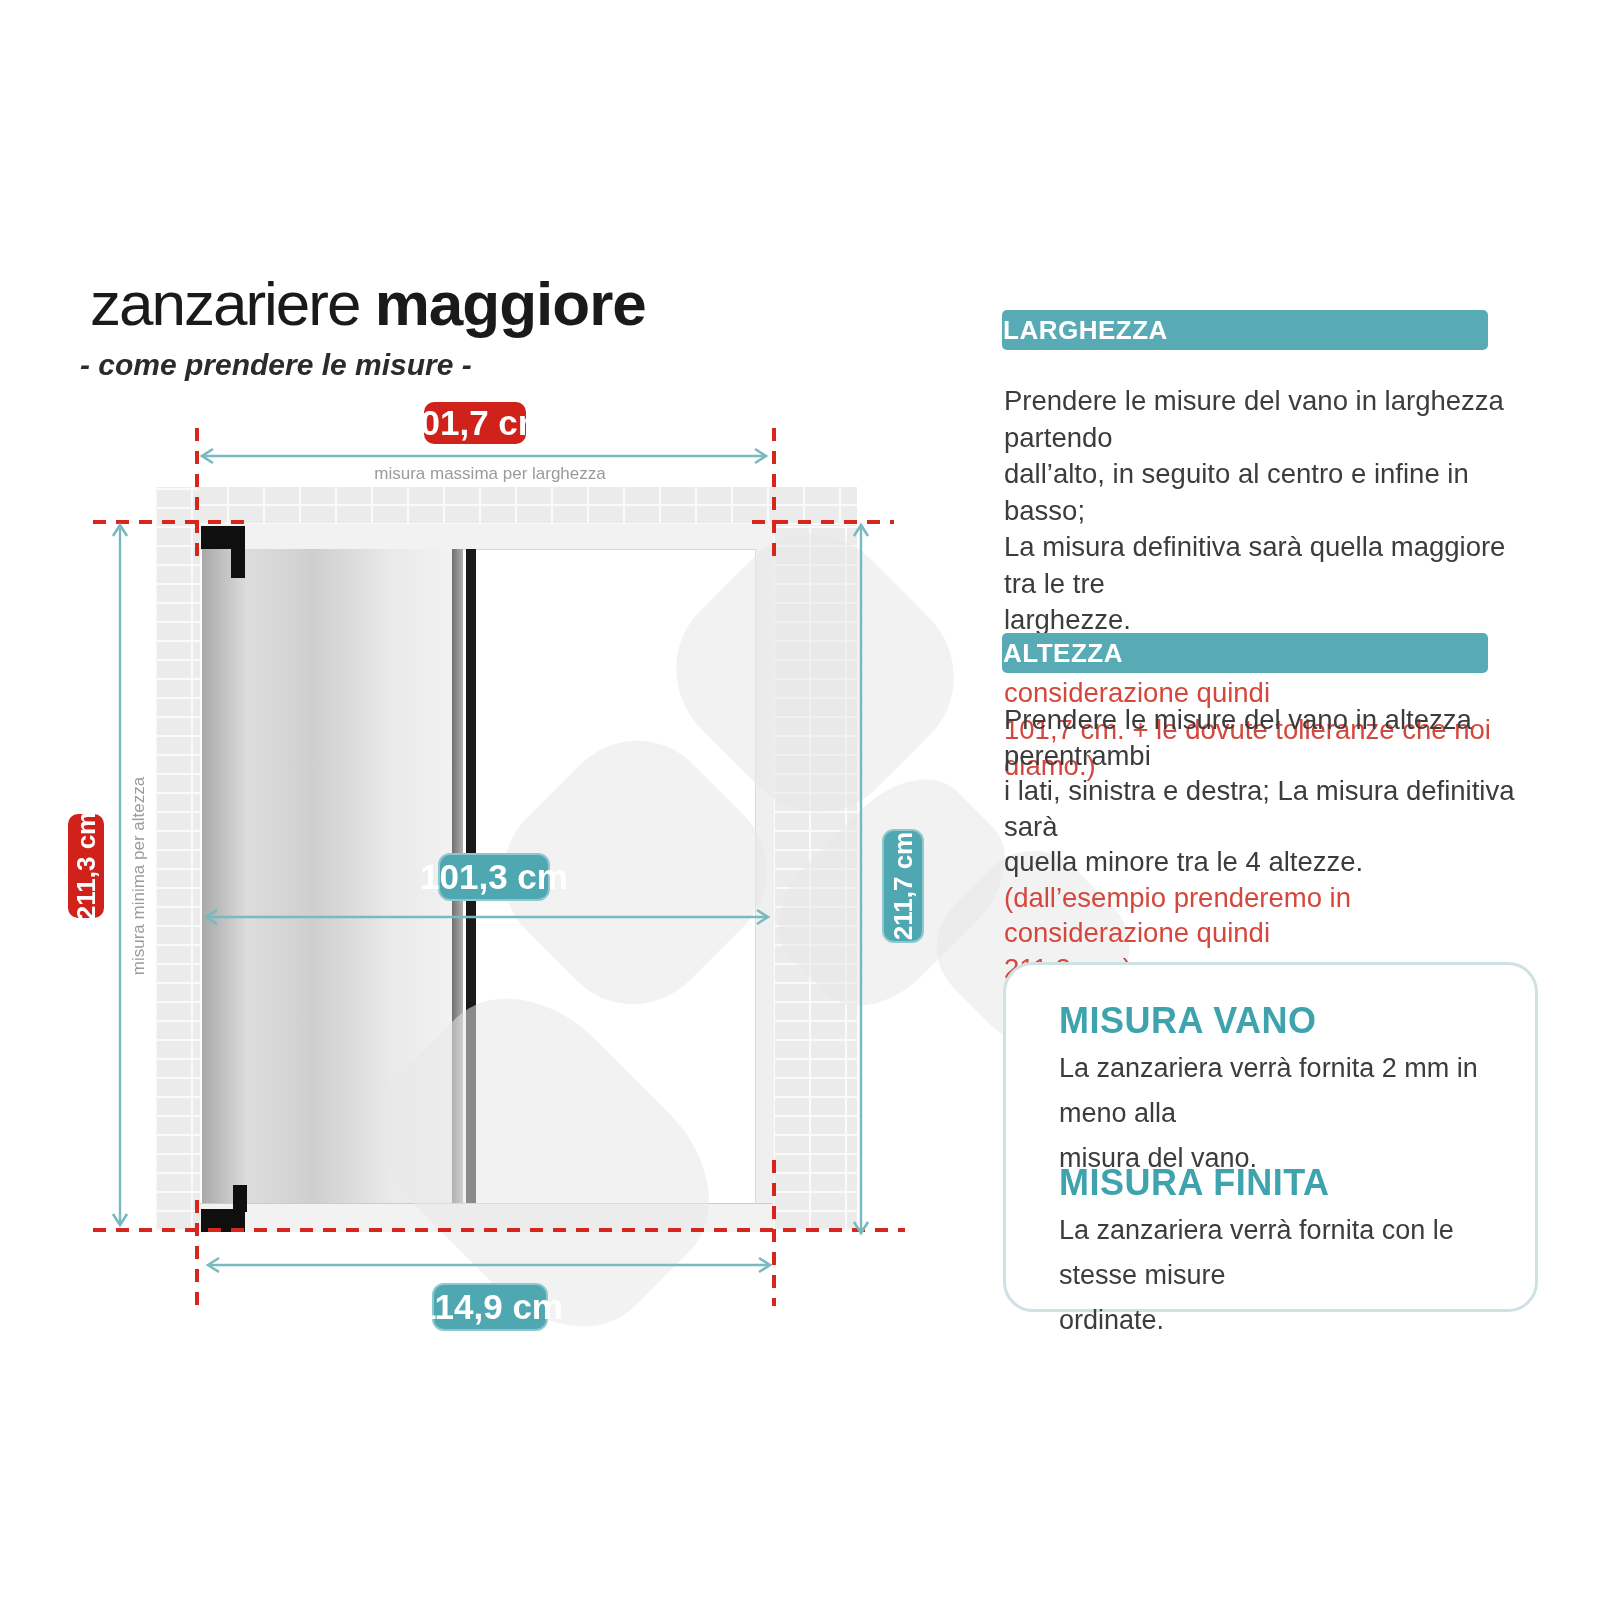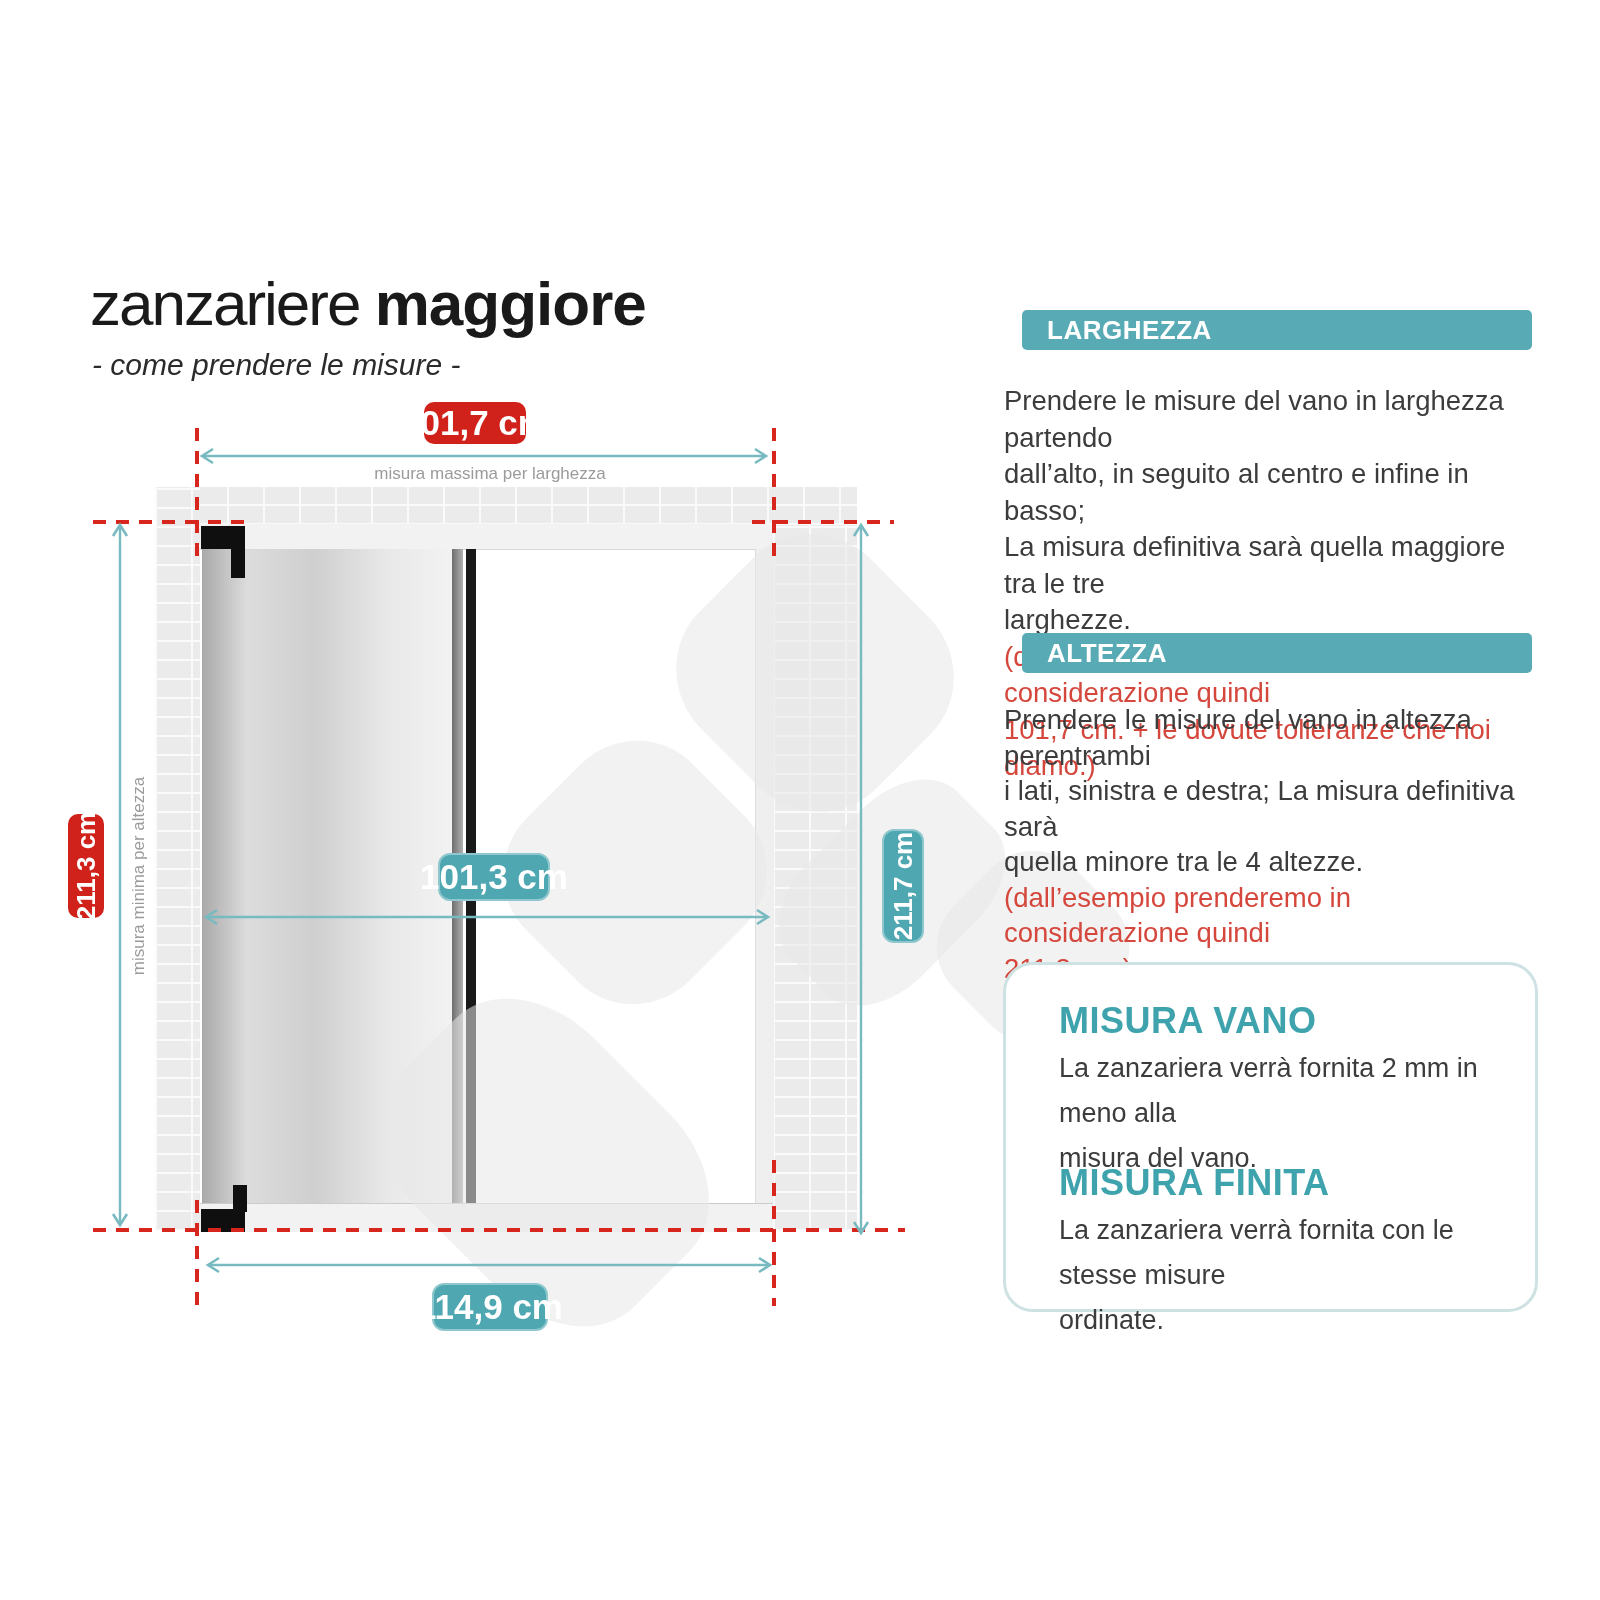--- a/index.html
+++ b/index.html
@@ -34,37 +34,37 @@
   .dash-v{width:4px;background:repeating-linear-gradient(180deg,var(--red) 0 13px,transparent 13px 23px);z-index:3;}
   .arrow{z-index:3;}
   .badge{display:flex;align-items:center;justify-content:center;color:#fff;font-weight:700;
          font-size:35px;border-radius:10px;z-index:4;white-space:nowrap;}
   .badge.red{background:var(--red-badge);}
   .badge.teal{background:var(--teal-badge);border:2px solid #8ec7cd;border-radius:12px;}
   .rot{transform:rotate(-90deg);}
   .mlabel{font-size:17px;color:var(--muted);z-index:3;white-space:nowrap;}
   
   .bar{background:var(--teal);border-radius:5px;color:#fff;font-weight:700;font-size:26px;
-       display:flex;align-items:center;padding-left:25px;letter-spacing:.5px;z-index:3;margin-left:20px;}
+       display:flex;align-items:center;padding-left:1px;letter-spacing:.5px;z-index:3;}
   .ptext{font-size:27.5px;color:var(--body);line-height:36.5px;z-index:3;}
   .ptext.alt{line-height:35.5px;}
   .ptext .red-note{color:var(--red-text);}
   .infobox{background:#fff;border:3px solid #cfe2e3;border-radius:30px;z-index:3;}
   .boxtitle{font-size:36px;font-weight:700;color:#3fa3ad;letter-spacing:.5px;z-index:4;}
   .boxtext{font-size:27px;color:var(--body);line-height:45px;z-index:4;}
 </style>
 </head>
 <body>
 
 <div id="stage">
 
   <div class="abs title" style="left:90px;top:268px;">
     <span class="t-reg">zanzariere</span><span> </span><span class="t-bold">maggiore</span>
   </div>
-  <div class="abs subtitle" style="left:92px;top:348px;">- come prendere le misure -</div>
+  <div class="abs subtitle" style="left:80px;top:348px;font-weight:bold;">- come prendere le misure -</div>
 
   <div class="abs brick" style="left:155px;top:487px;width:702px;height:38px;"></div>
   <div class="abs brick" style="left:155px;top:487px;width:45px;height:744px;"></div>
   <div class="abs brick" style="left:773px;top:525px;width:84px;height:706px;"></div>
 
   <div class="abs framebar" style="left:200px;top:524px;width:573px;height:25px;border-bottom:1px solid #d8d8d8;"></div>
   <div class="abs jamb" style="left:755px;top:549px;width:18px;height:654px;"></div>
   <div class="abs framebar" style="left:200px;top:1203px;width:573px;height:28px;border-top:1px solid #cccccc;"></div>
 
   <div class="abs mesh" style="left:202px;top:549px;width:250px;height:654px;"></div>

